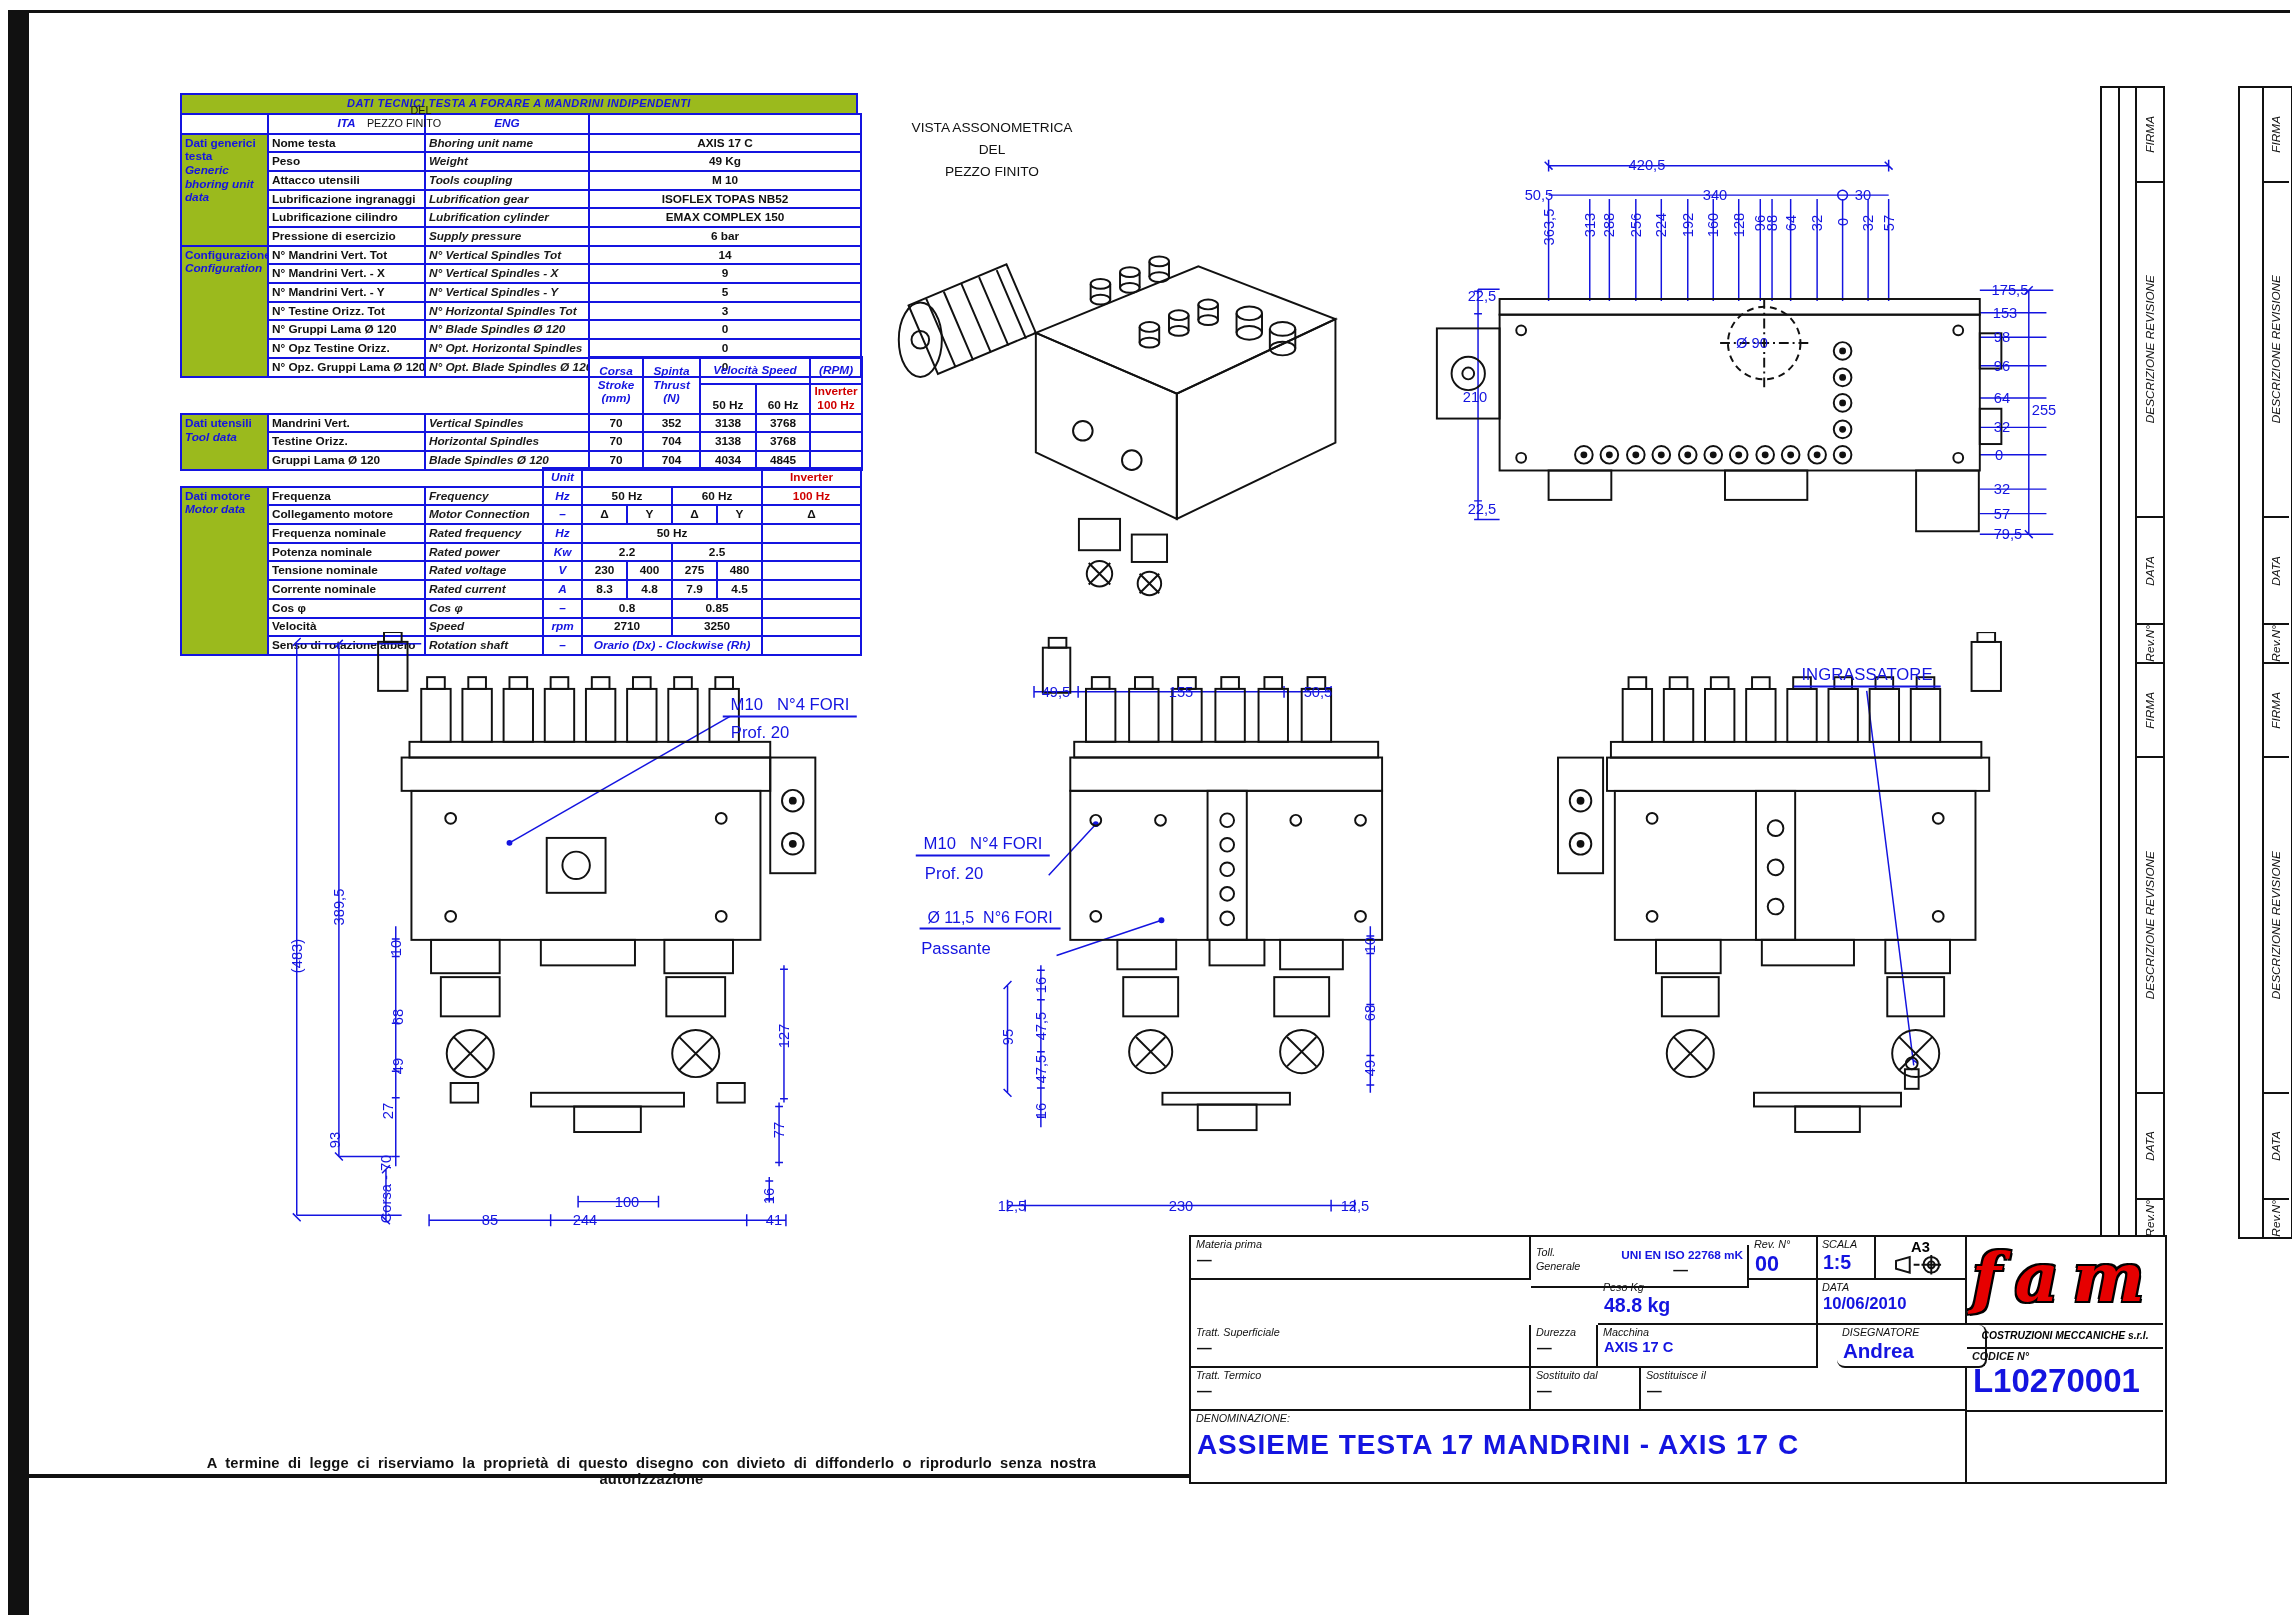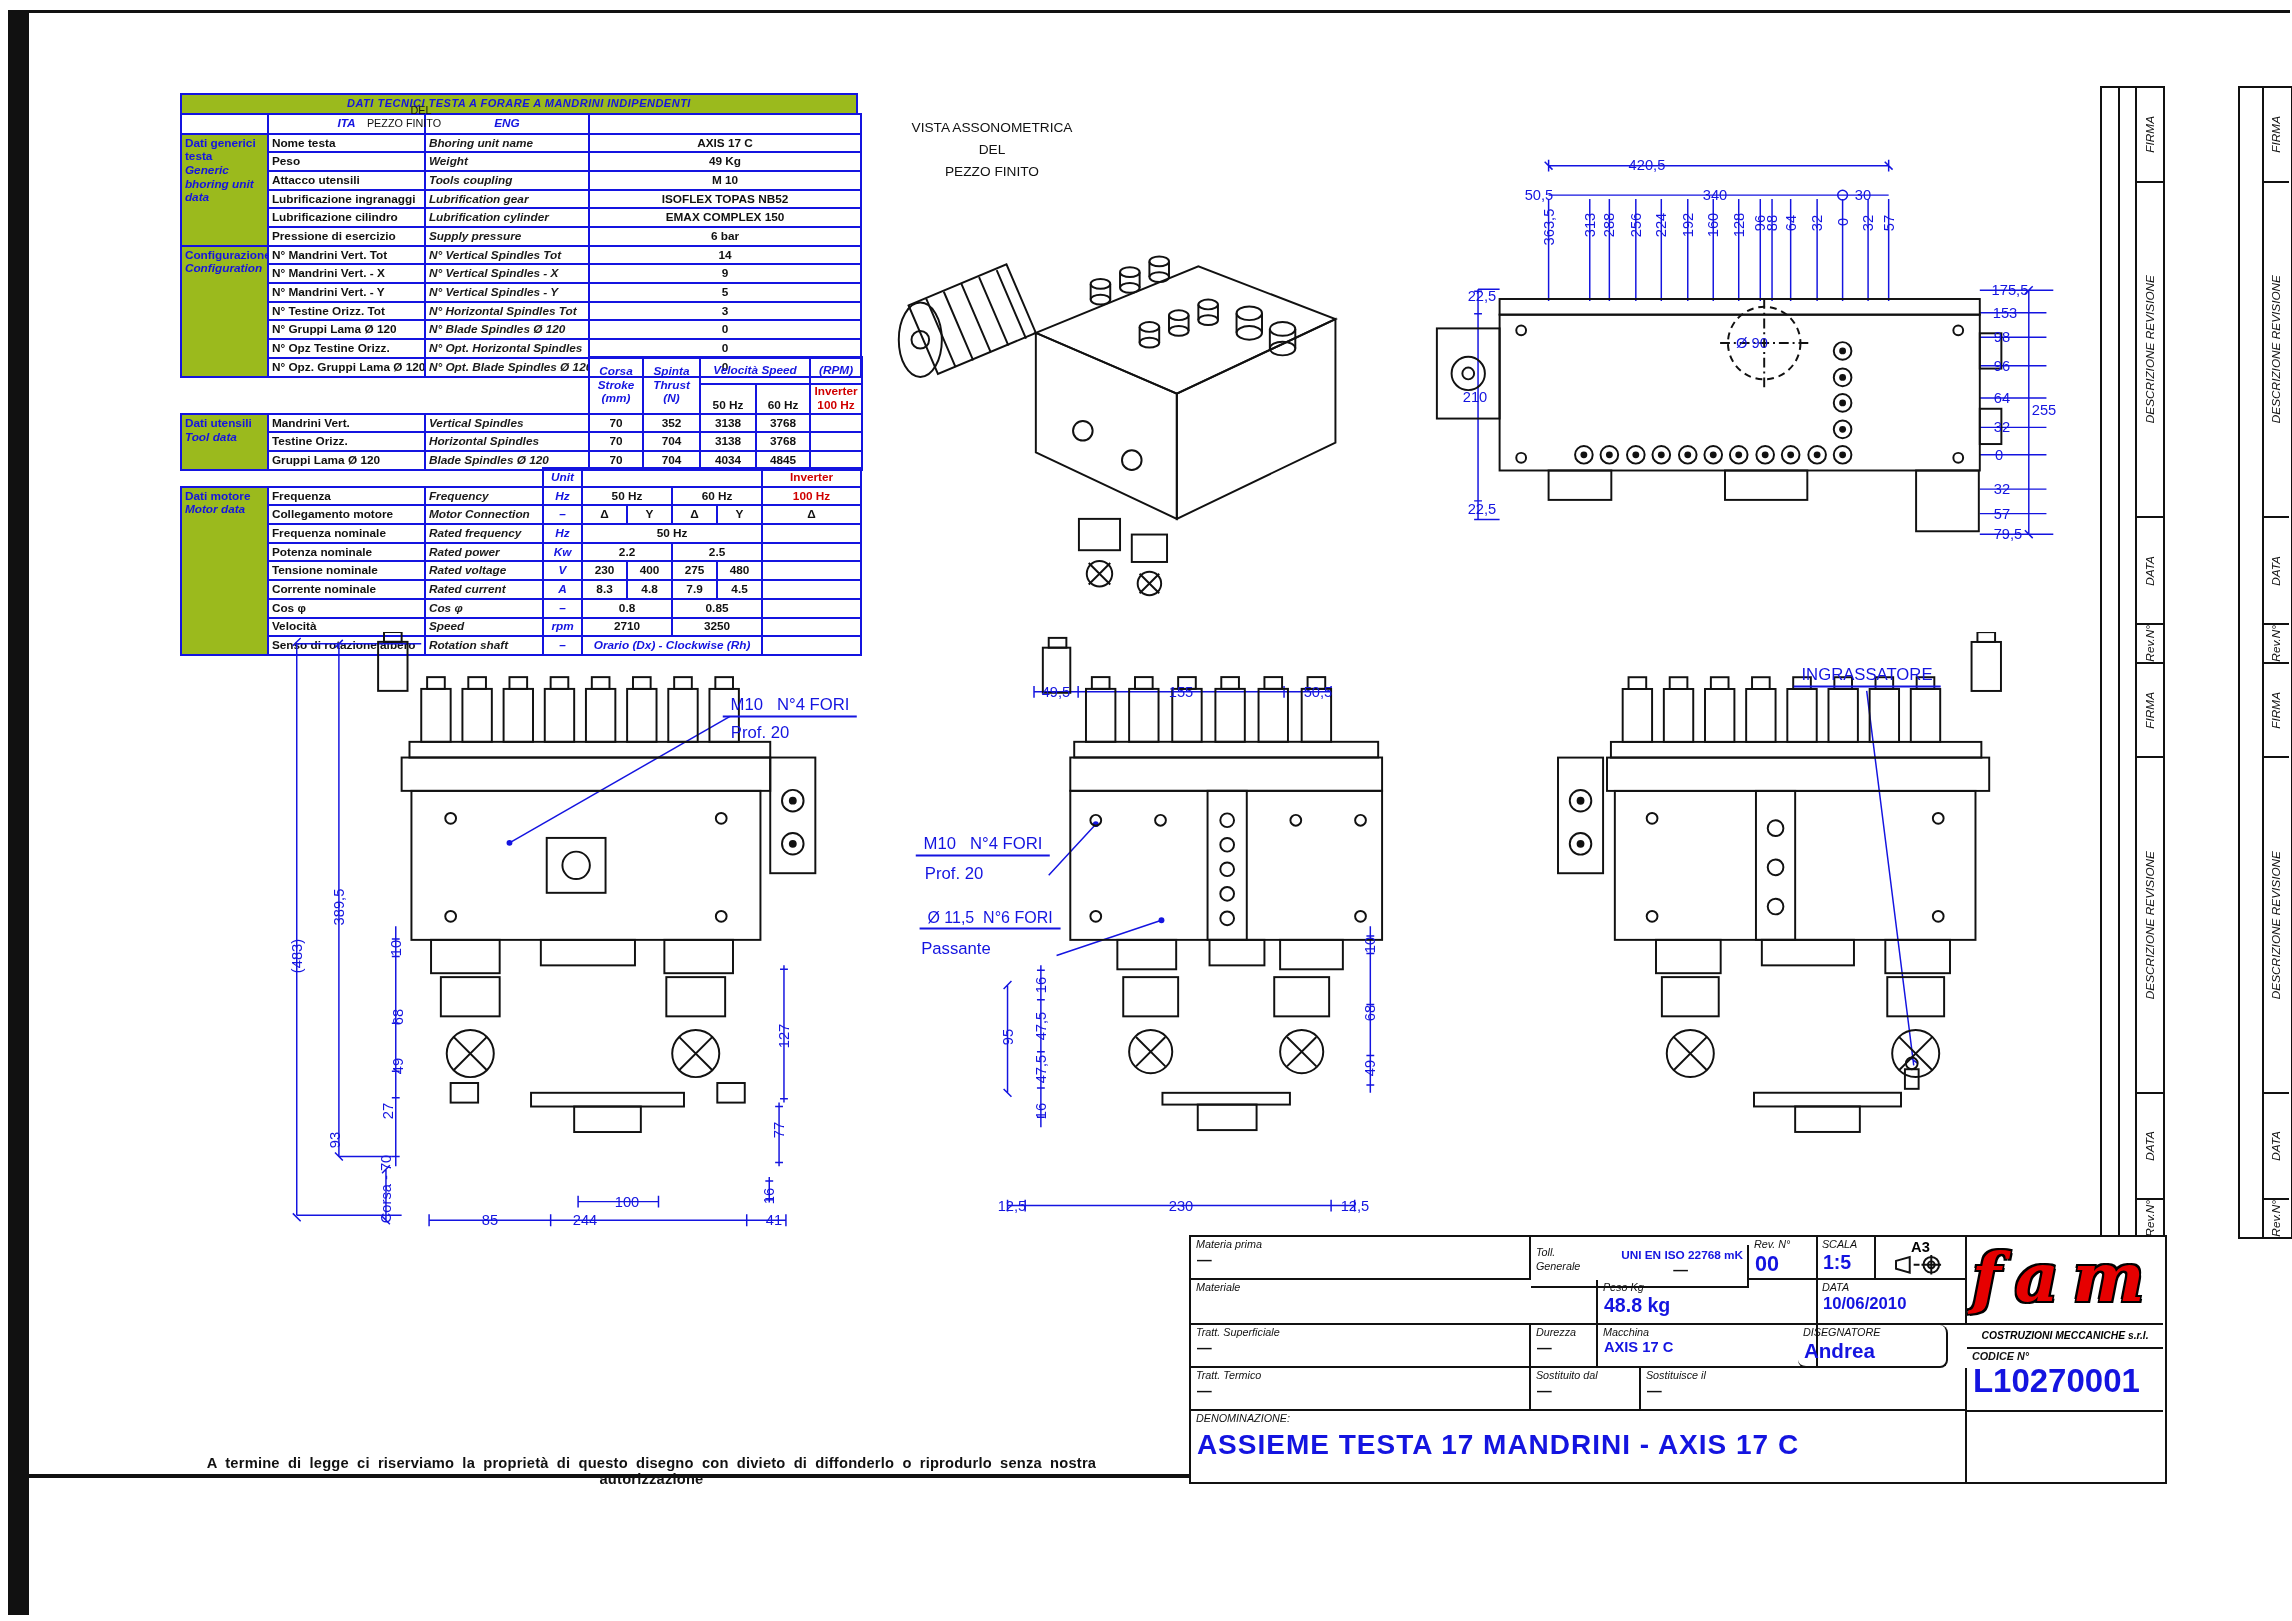--- a/index.html
+++ b/index.html
@@ -687,39 +687,37 @@
       <span style="font-weight:bold;font-size:14.7px;display:block;padding-top:2px;">A3</span>
       <svg width="53" height="19.6" viewBox="0 0 54 20" style="position:static">
         <path class="k" stroke-width="1.5" d="M2 6L16 2V18L2 14Z M20 10h6"></path>
         <circle class="k" stroke-width="1.5" cx="38" cy="10" r="8"></circle>
           <circle class="k" stroke-width="1.5" cx="38" cy="10" r="3.5"></circle>
         <path class="k" stroke-width="1" d="M28 10h20M38 0v20"></path>
       </svg></div>
     <div class="tb" style="left:776px;top:0;width:196px;height:88px;border-right:none;">
       <div id="fam">fam</div>
       </div>
-    <div class="tb" style="left:0;top:43px;width:407px;height:45px;">
-      <span class="tb-lab">Materiale</span><span class="dash"></span></div>
     <div class="tb" style="left:407px;top:43px;width:220px;height:45px;">
       <span class="tb-lab">Peso Kg</span>
         <span class="tb-val" style="font-size:19.6px">48.8 kg</span>
       </div>
     <div class="tb" style="left:626px;top:43px;width:150px;height:45px;">
       <span class="tb-lab">DATA</span>
         <span class="tb-val" style="font-size:16.7px">10/06/2010</span>
       </div>
     <div class="tb" style="left:0;top:88px;width:340px;height:43px;">
       <span class="tb-lab">Tratt. Superficiale</span><span class="dash">—</span></div>
     <div class="tb" style="left:340px;top:88px;width:67px;height:43px;">
       <span class="tb-lab">Durezza</span><span class="dash">—</span></div>
     <div class="tb" style="left:407px;top:88px;width:220px;height:43px;">
       <span class="tb-lab">Macchina</span>
         <span class="tb-val" style="font-size:14.7px">AXIS 17 C</span>
       </div>
-    <div class="tb" style="left:607px;top:88px;width:150px;height:43px;border-radius:8px;">
+    <div class="tb" style="left:646px;top:88px;width:150px;height:43px;border-radius:8px;">
       <span class="tb-lab">DISEGNATORE</span>
         <span class="tb-val" style="font-size:20.6px">Andrea</span>
       </div>
     <div class="tb" style="left:776px;top:88px;width:196px;height:23.5px;border-right:none;text-align:center;">
       <span style="font-style:italic;font-size:10.3px;font-weight:bold;line-height:21.6px;">COSTRUZIONI MECCANICHE s.r.l. PESARO</span></div>
     <div class="tb" style="left:776px;top:112px;width:196px;height:63px;border-right:none;">
       <span class="tb-lab" style="font-weight:bold">CODICE N°</span>
       <span class="tb-val" style="font-size:33px;line-height:35px;">L10270001</span>
       </div>
     <div class="tb" style="left:0;top:131px;width:340px;height:43px;">

